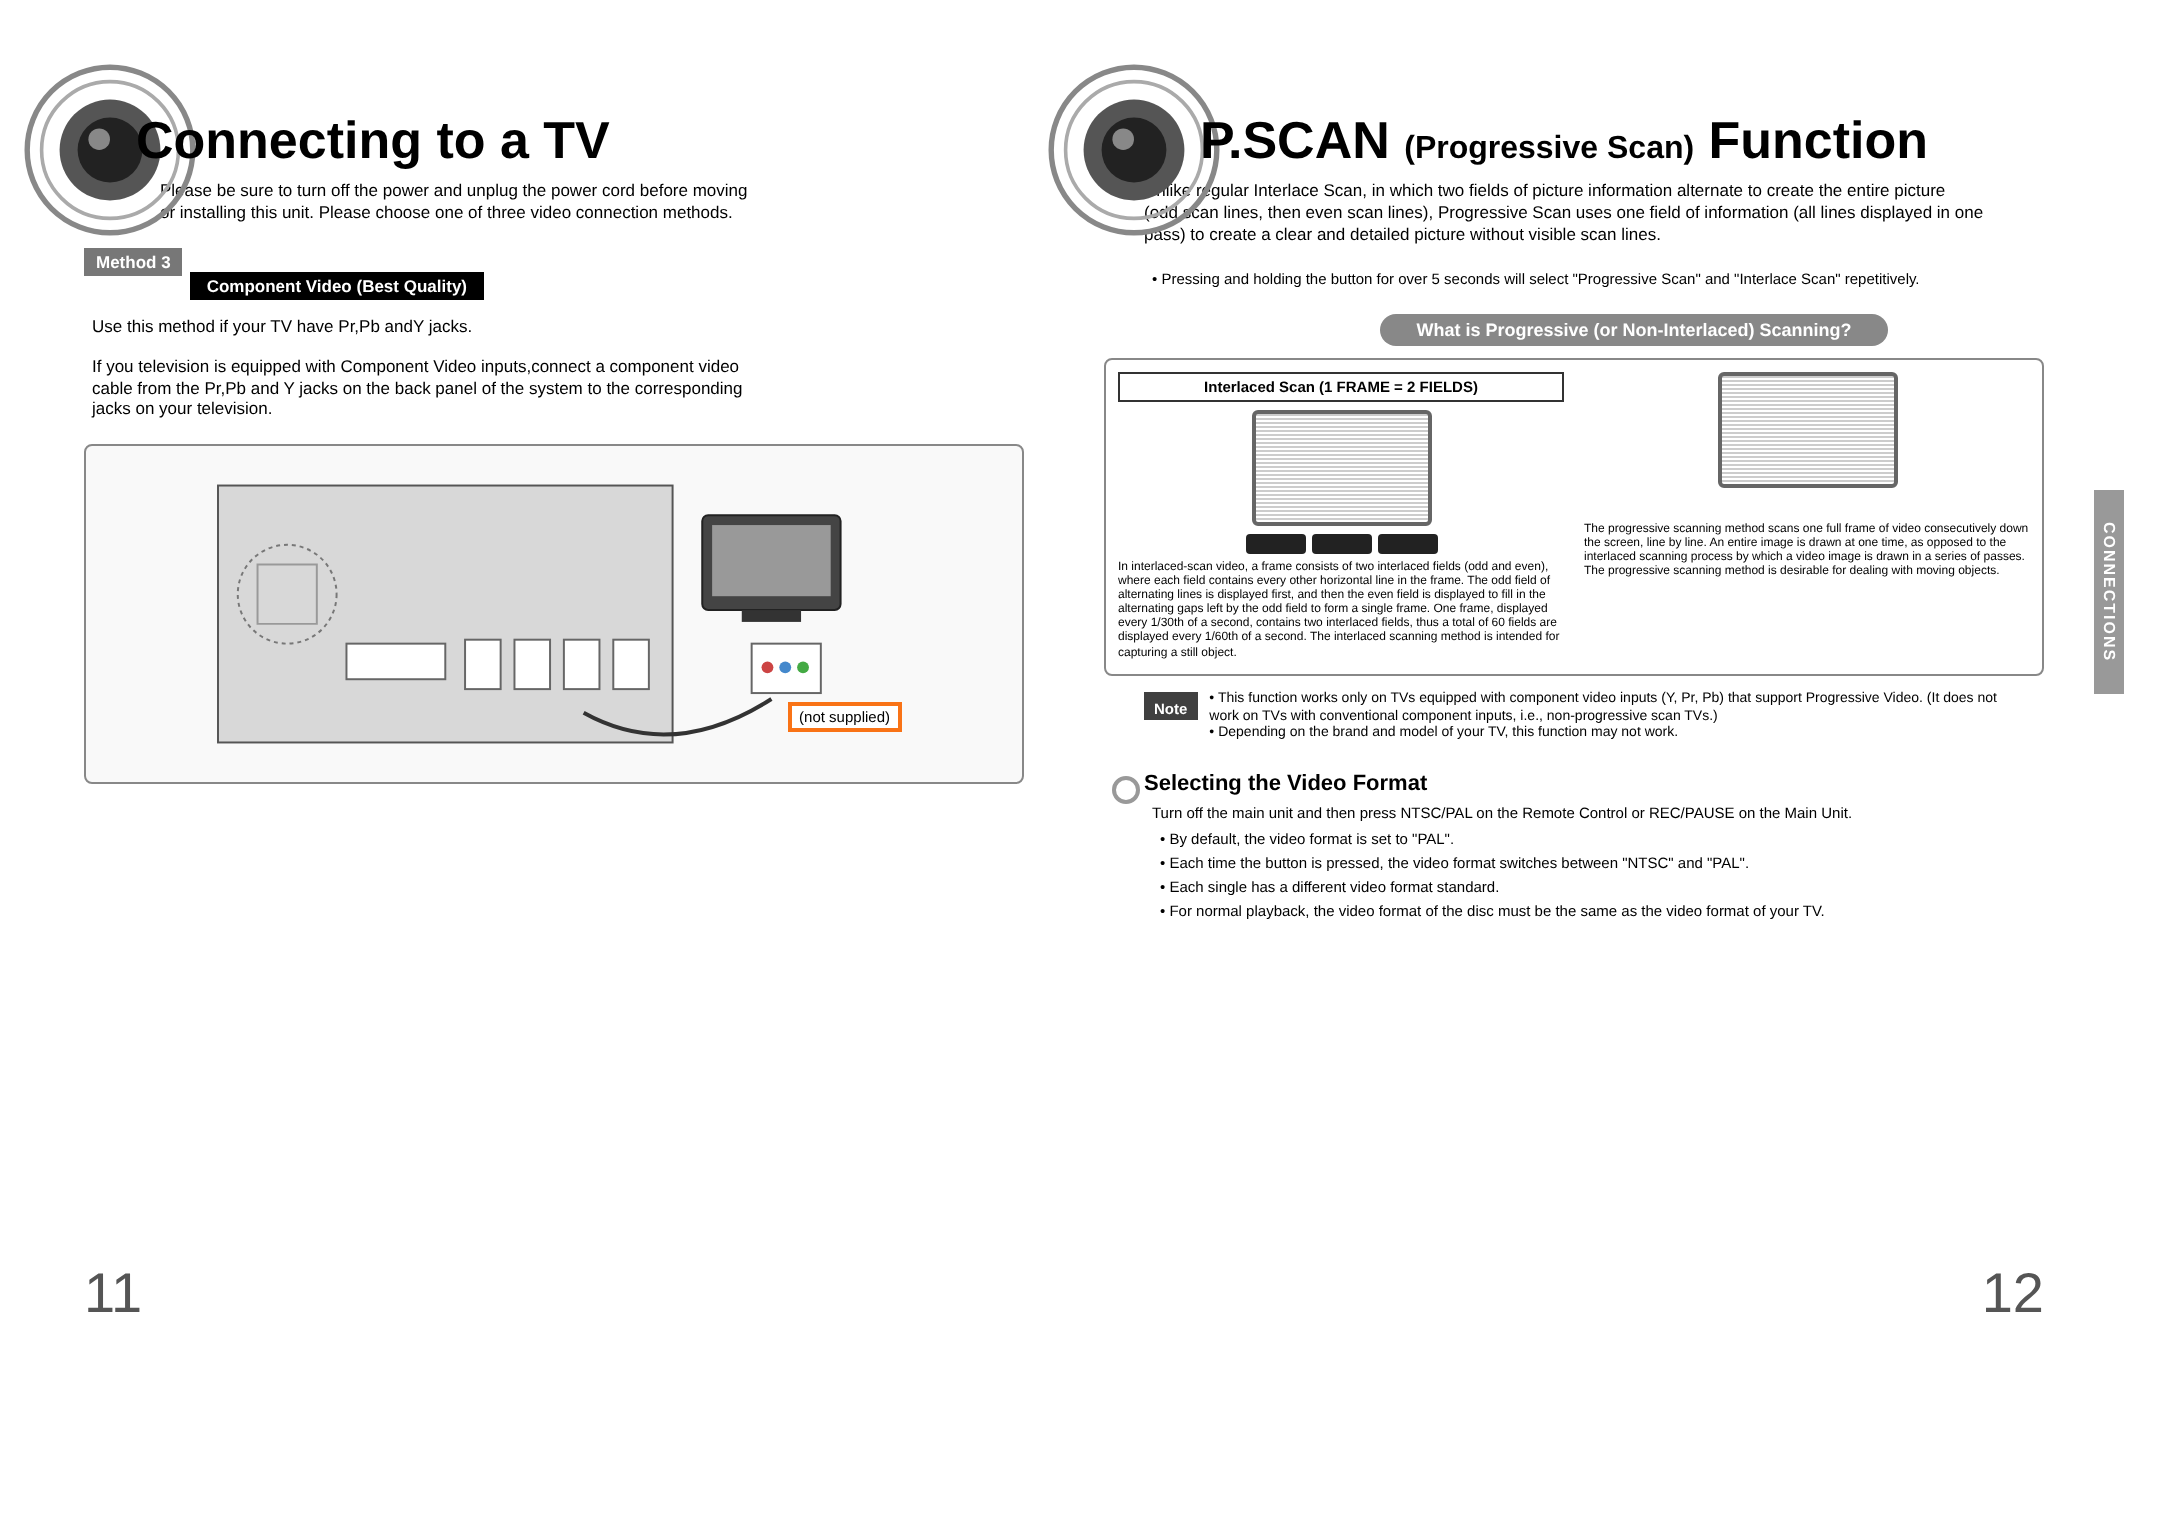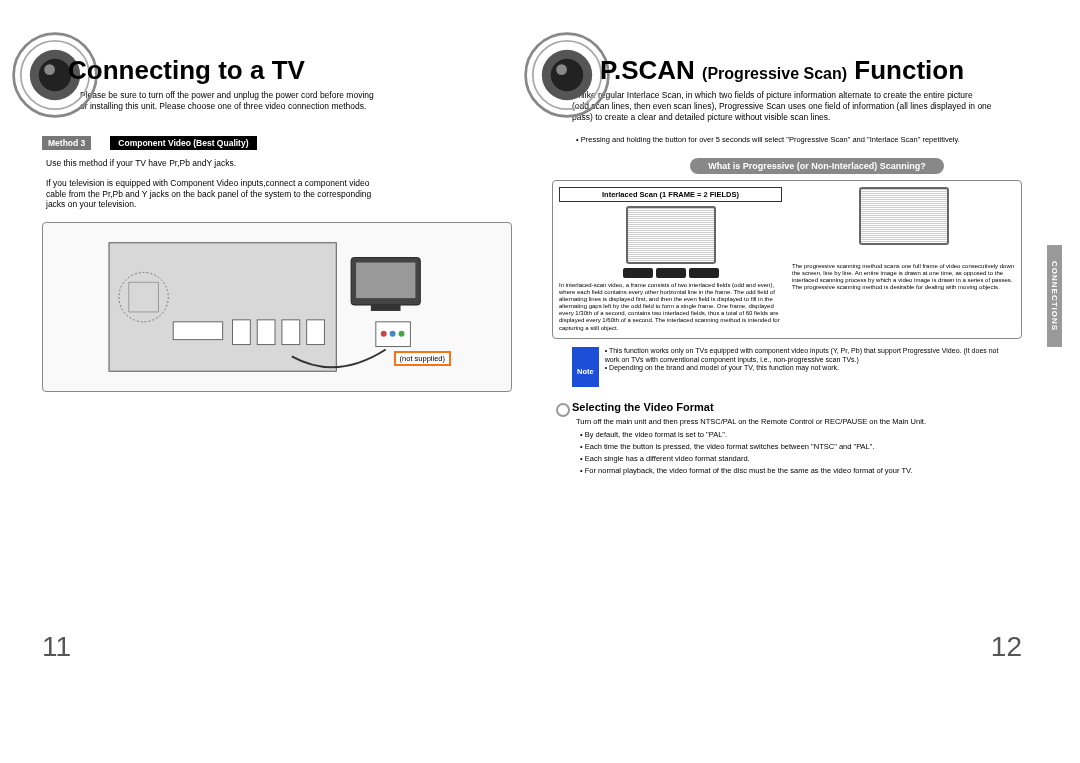--- a/index.html
+++ b/index.html
@@ -50,22 +50,22 @@
     font-size: 8.5px;
     line-height: 1.3;
     margin-left: 38px;
     margin-bottom: 12px;
     max-width: 300px;
   }
   .page-right .intro-text { margin-left: 20px; max-width: 420px; }
 
   .method-row {
     display: flex;
-    align-items: flex-end;
-    gap: 19px;
+    align-items: flex-start;
+    gap: 4px;
     margin-bottom: 8px;
   }
   .method-badge {
     background: #777;
     color: #fff;
     font-size: 8.5px;
     font-weight: bold;
     padding: 2px 6px;
   }
   .method-label {
@@ -187,25 +187,25 @@
     width: 100%;
   }
 
   .note-row {
     display: flex;
     gap: 6px;
     margin-top: 8px;
     margin-left: 20px;
   }
   .note-badge {
-    background: #1d4ed8;
-    color: #fff;
-    font-size: 7.5px;
-    font-weight: bold;
-    padding: 20px 5px;
+    background: #404040;
+    color: #fff;
+    font-size: 7.5px;
+    font-weight: bold;
+    padding: 4px 5px;
     height: 14px;
   }
   .note-text {
     font-size: 7px;
     line-height: 1.25;
     max-width: 400px;
   }
   .note-text div::before { content: "• "; }
 
   .section-heading {

